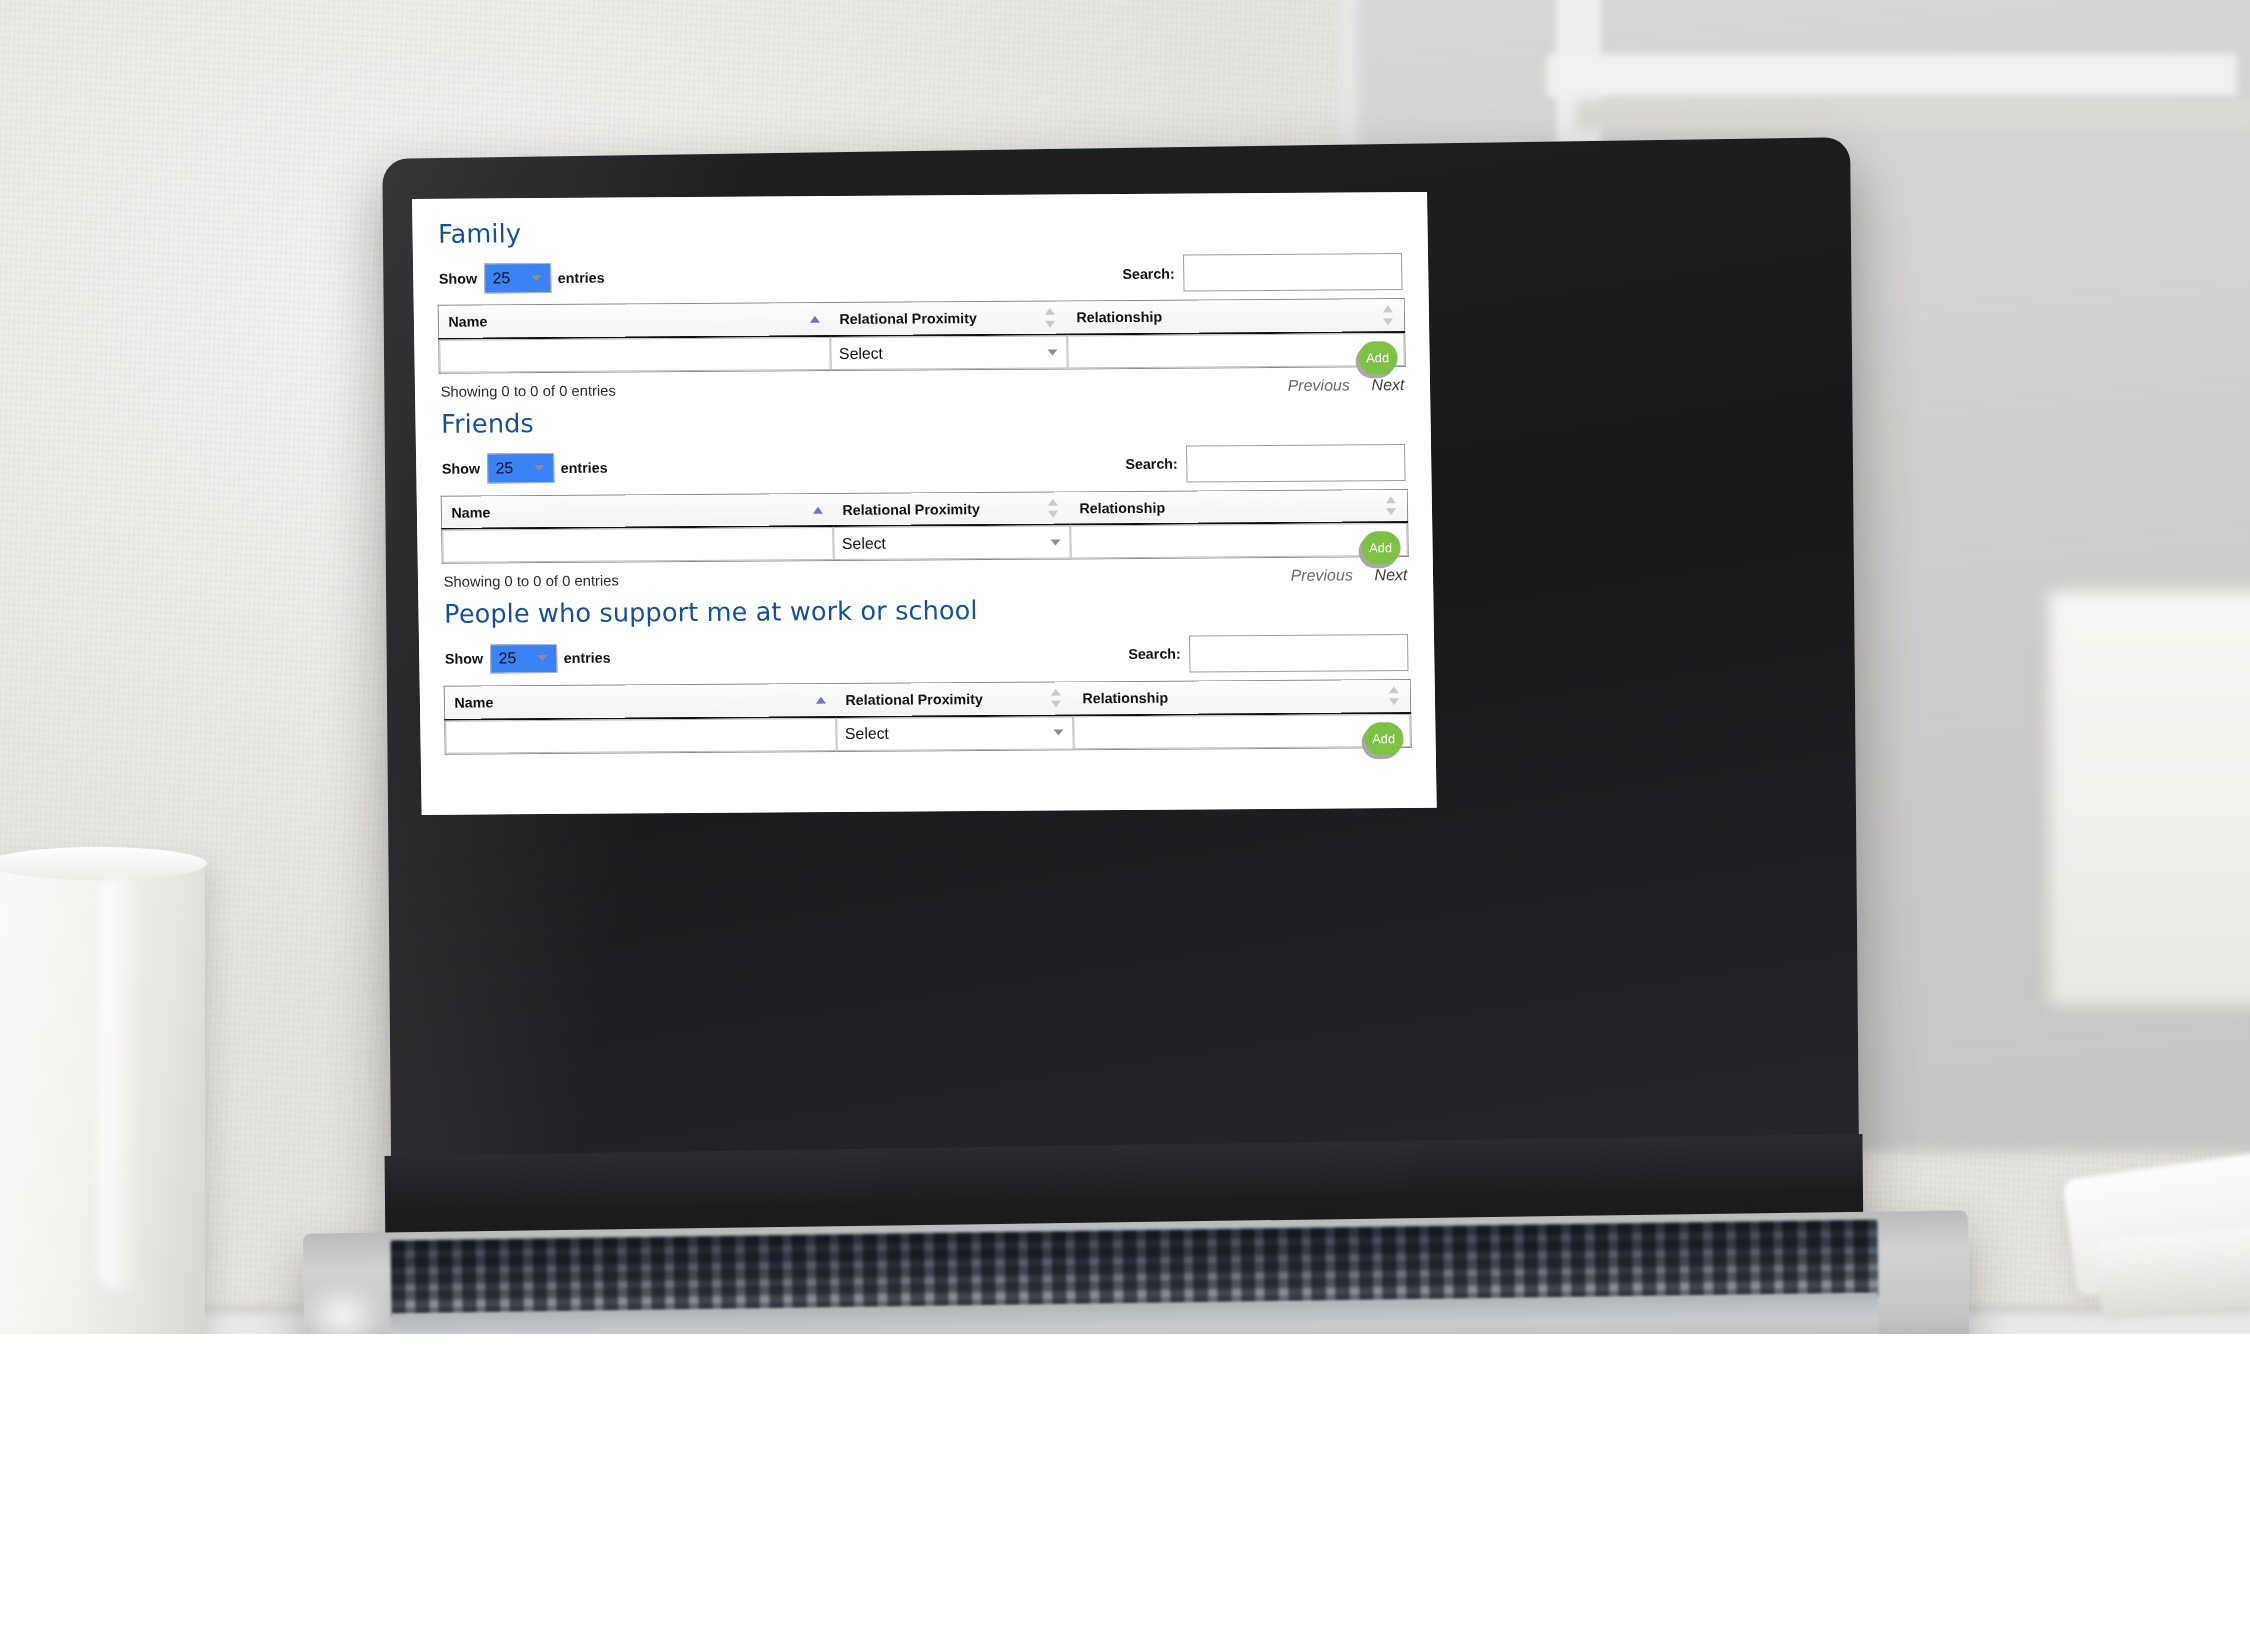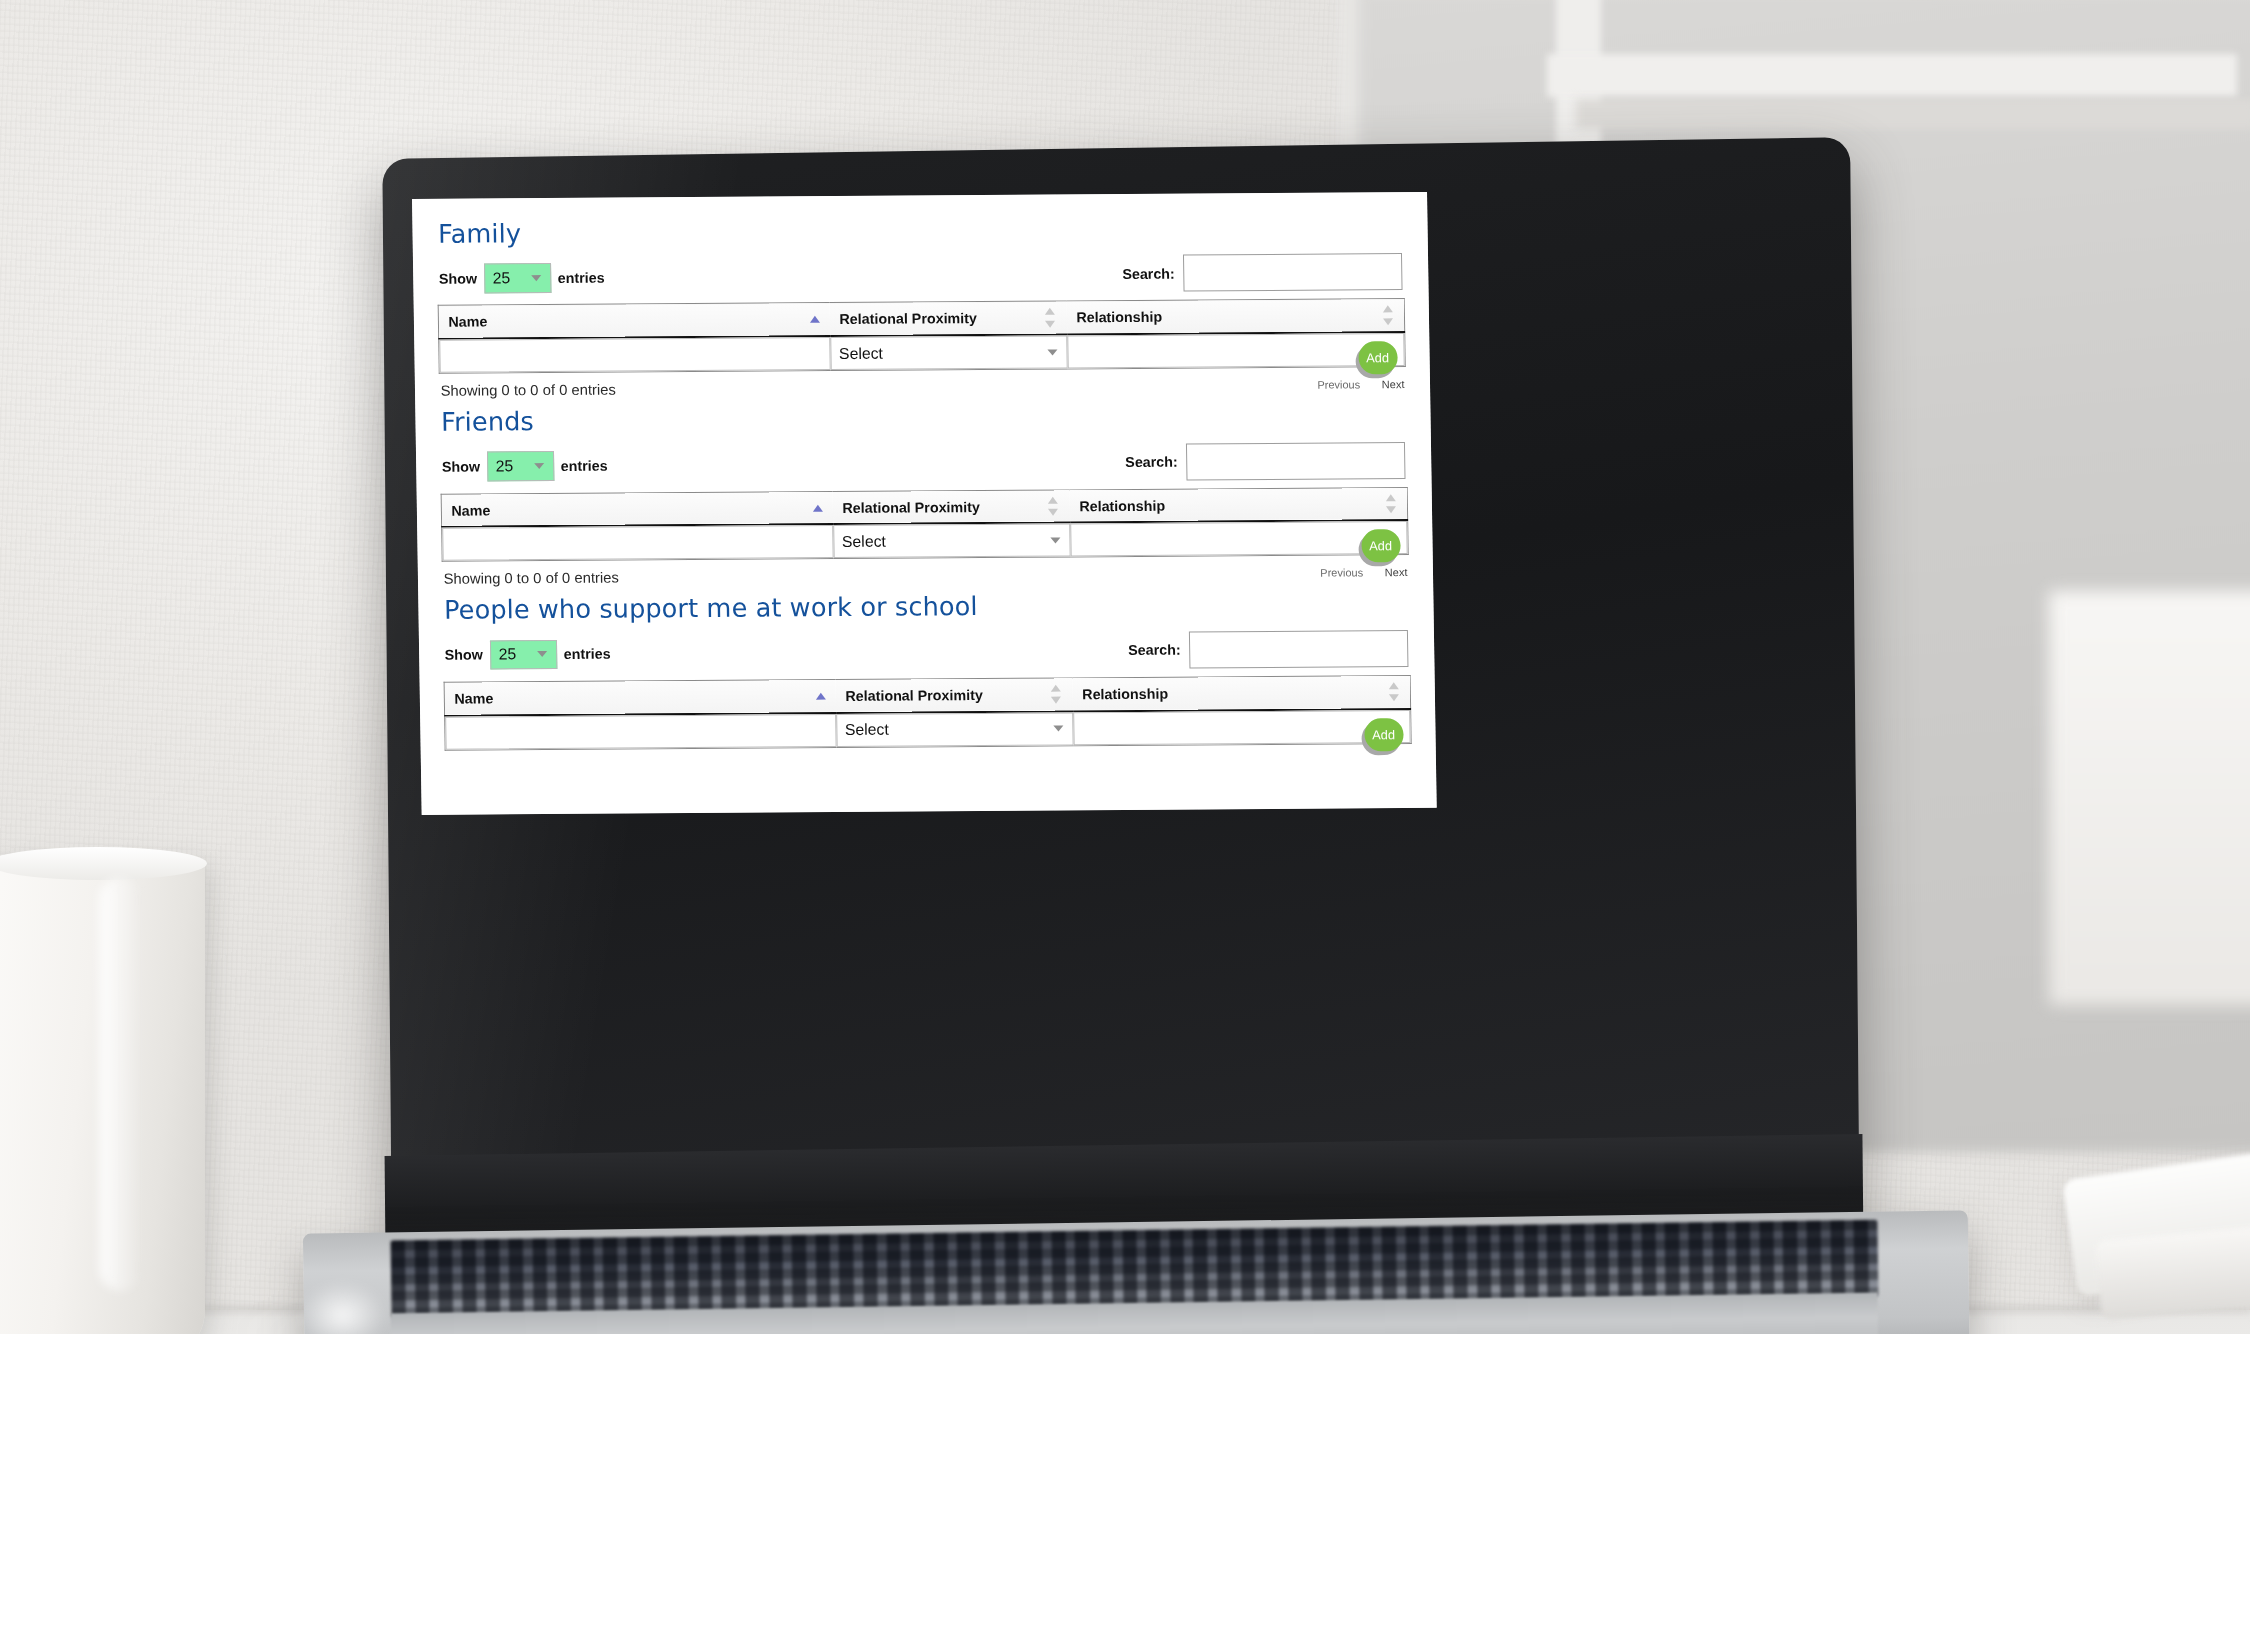--- a/index.html
+++ b/index.html
@@ -308,21 +308,21 @@
     font-weight: bold;
     color: #111;
   }
   .sel-box {
     position: relative;
     display: inline-flex;
     align-items: center;
     width: 67px;
     height: 29.6px;
     border: 1px solid #b9b9b9;
-    background: #86efac;
+    background: #3b82f6;
     padding: 0 7.9px;
     font-size: 15.8px;
     font-weight: normal;
     color: #111;
   }
   .sel-box .caret {
     position: absolute;
     right: 8.9px; top: 50%;
     transform: translateY(-50%);
     width: 0; height: 0;
@@ -474,22 +474,23 @@
     align-items: center;
     justify-content: space-between;
     margin: 8.9px 2px 0 2px;
     font-size: 14.8px;
     color: #333;
   }
   .dt-info { color: #2a2a2a; }
   .dt-paging { display: flex; gap: 21.7px; }
   .dt-paging span {
     color: #6b6b6b;
-    font-size: 11px;
+    font-size: 16px;
     cursor: pointer;
+    font-style: italic;
   }
   .dt-paging span.next { color: #3d3d3d; }
 
 </style>
 </head>
 <body>
 
 <div id="scene">
 
   <div class="wall"></div>

